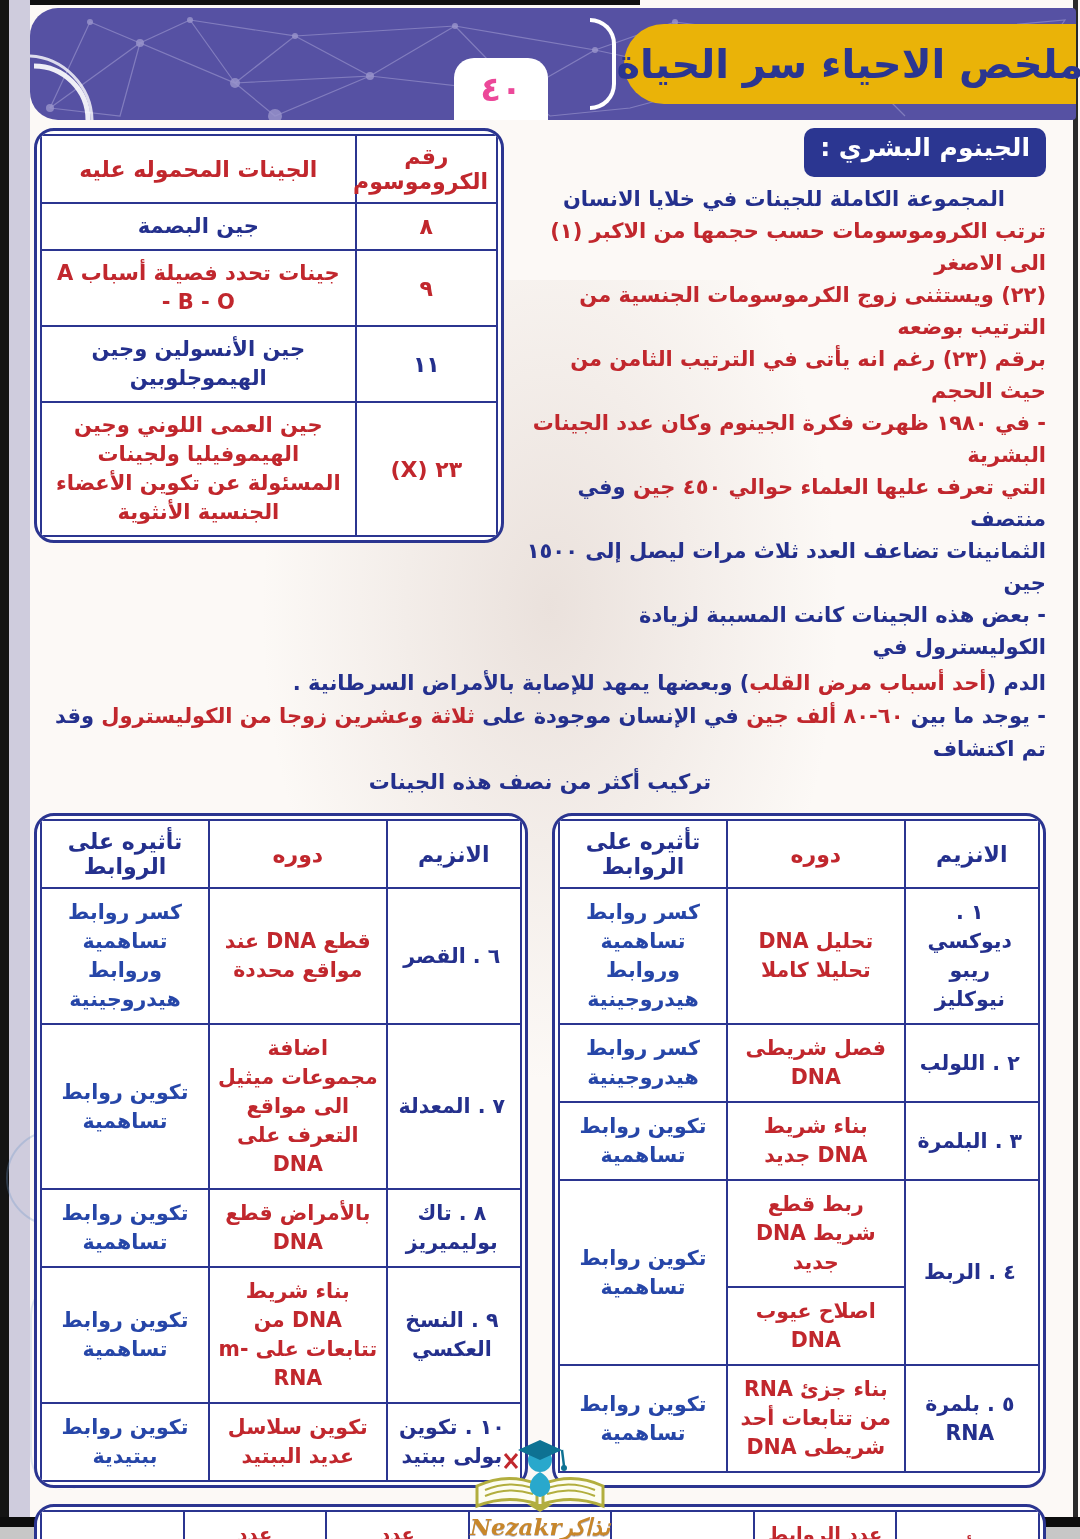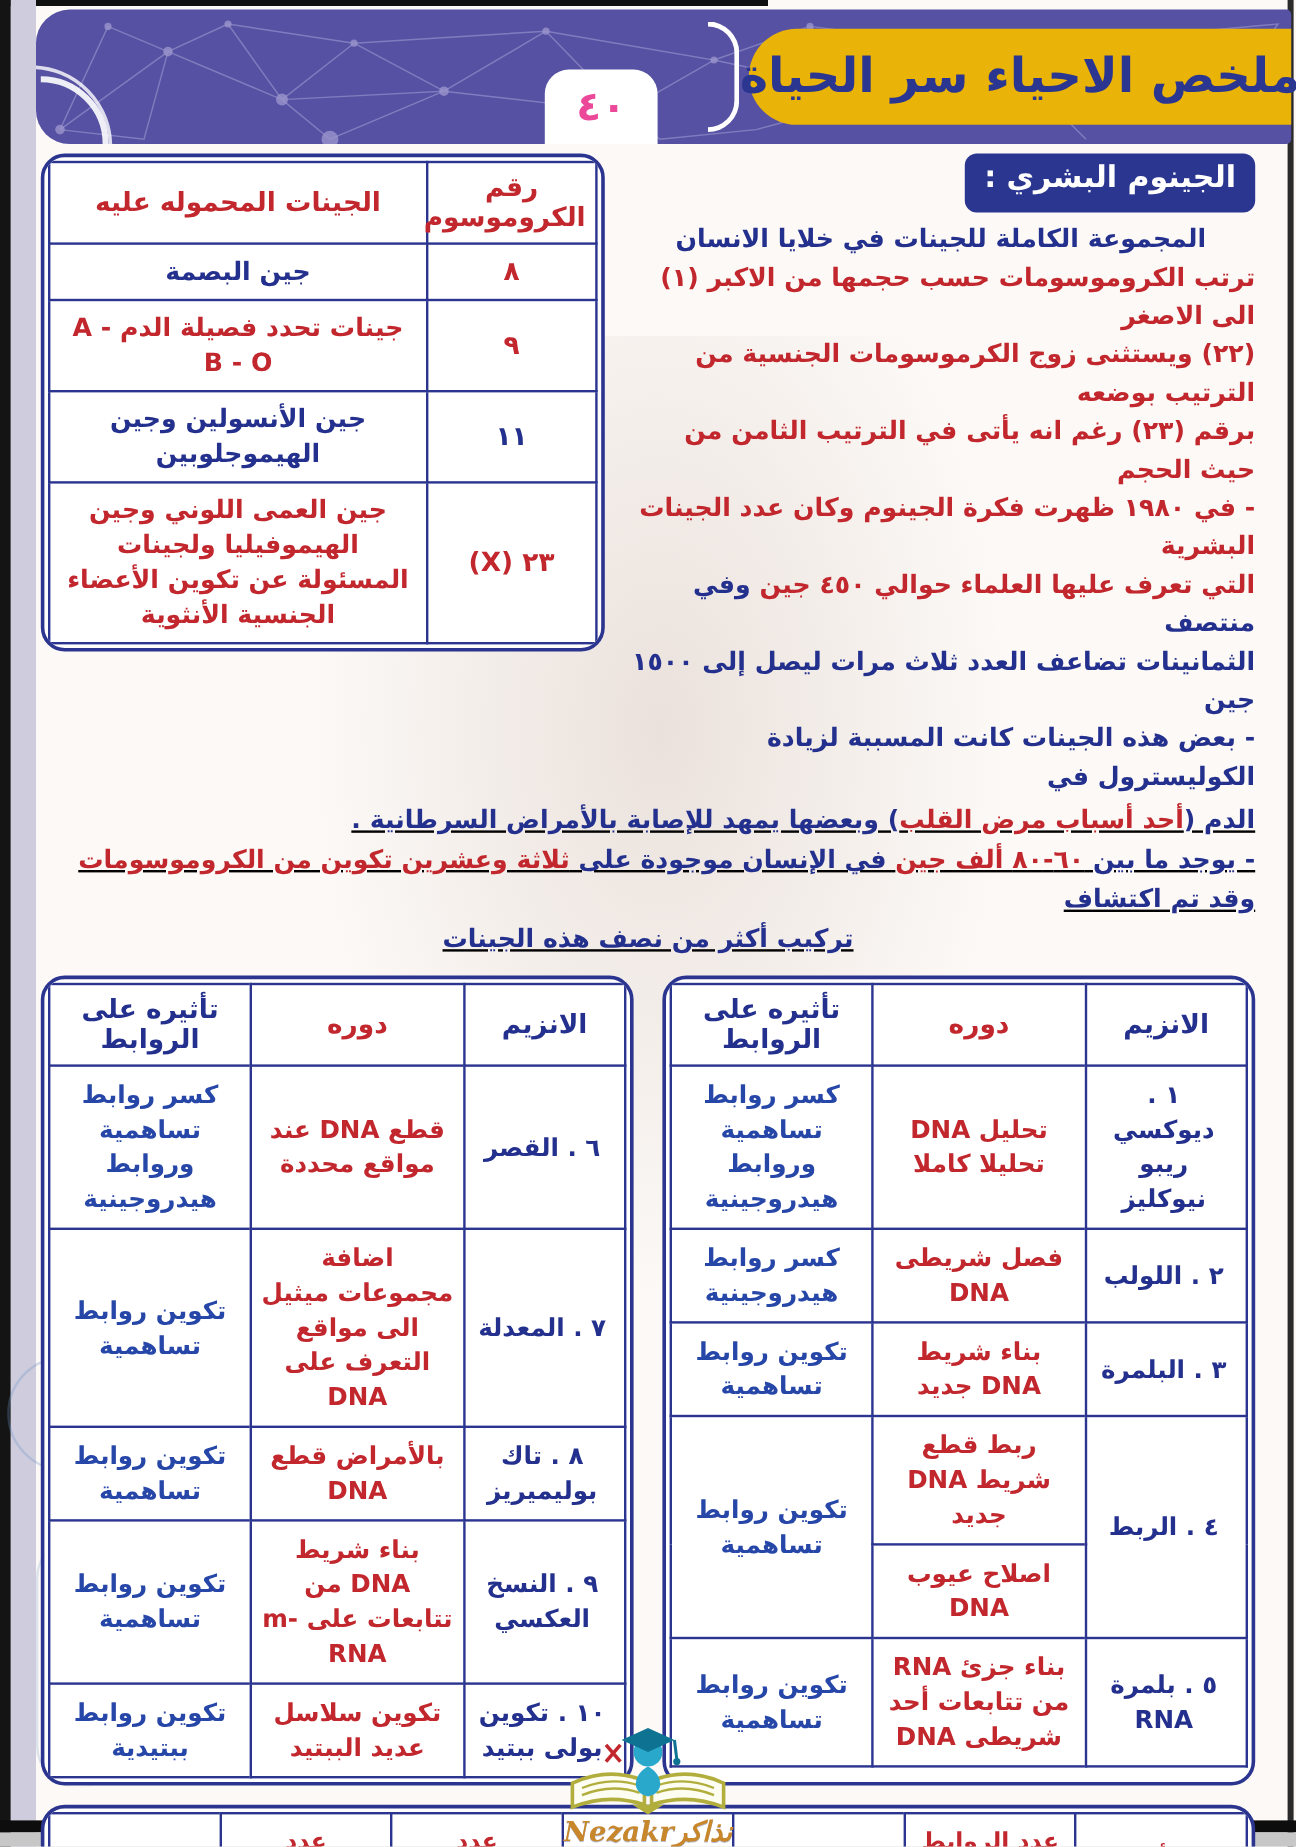--- a/index.html
+++ b/index.html
@@ -42,21 +42,21 @@
     font-size:34px;font-weight:bold;color:#ec4899;}
 
   
   .content{position:absolute;top:128px;left:34px;width:1012px;}
   .top-row{display:flex;gap:18px;min-height:300px;}
   .genome-col{width:524px;flex:none;}
   .genome-badge{display:inline-block;background:#2b3691;color:#fff;font-size:25px;font-weight:bold;
     padding:5px 16px 15px;border-radius:10px;margin-bottom:6px;}
   .gline{font-size:21px;font-weight:bold;line-height:32px;text-align:right;}
   .gline.center{text-align:center;}
-  #genome-full{margin-top:4px;text-decoration:underline;}
+  #genome-full{margin-top:4px;}
   #genome-full .gline{line-height:33px;}
 
   
   .tbl-wrap{border:3px solid var(--border);border-radius:20px;overflow:hidden;background:#fff;padding:3px;}
   table{width:100%;border-collapse:collapse;direction:rtl;table-layout:fixed;}
   th,td{border:2px solid var(--border);text-align:center;vertical-align:middle;font-weight:bold;padding:8px 8px;}
 
   .chromo-wrap{flex:1;align-self:flex-start;}
   #chromo th{font-size:22px;height:52px;}
   #chromo td{font-size:21px;line-height:29px;}
@@ -156,38 +156,38 @@
               <tr>
                 <th class="red">رقم الكروموسوم</th>
                 <th class="red">الجينات المحموله عليه</th>
               </tr>
               <tr>
                 <td class="num red">٨</td>
                 <td class="navy">جين البصمة</td>
               </tr>
               <tr>
                 <td class="num red">٩</td>
-                <td class="red">جينات تحدد فصيلة الدم A - B - O</td>
+                <td class="red">جينات تحدد فصيلة أسباب A - B - O</td>
               </tr>
               <tr>
                 <td class="num navy">١١</td>
                 <td class="navy">جين الأنسولين وجين الهيموجلوبين</td>
               </tr>
               <tr>
                 <td class="num red">٢٣ (X)</td>
                 <td class="red">جين العمى اللوني وجين الهيموفيليا ولجينات المسئولة عن تكوين الأعضاء الجنسية الأنثوية</td>
               </tr>
             </tbody>
           </table>
       </div>
     </section>
 
     <div id="genome-full">
         <div class="gline"><span class="navy">الدم (</span><span class="red">أحد أسباب مرض القلب</span><span class="navy">) وبعضها يمهد للإصابة بالأمراض السرطانية .</span></div>
-        <div class="gline"><span class="navy">- يوجد ما بين </span><span class="red">٦٠-٨٠ ألف جين</span><span class="navy"> في الإنسان موجودة على </span><span class="red">ثلاثة وعشرين تكوين من الكروموسومات</span><span class="navy"> وقد تم اكتشاف</span></div>
+        <div class="gline"><span class="navy">- يوجد ما بين </span><span class="red">٦٠-٨٠ ألف جين</span><span class="navy"> في الإنسان موجودة على </span><span class="red">ثلاثة وعشرين زوجا من الكوليسترول</span><span class="navy"> وقد تم اكتشاف</span></div>
         <div class="gline center"><span class="navy">تركيب أكثر من نصف هذه الجينات</span></div>
       </div>
 
     <section class="enzy-row">
       <div class="tbl-wrap">
         <table id="enz-r" class="enzy">
           <colgroup>
               <col style="width:28%">
               <col style="width:37%">
               <col style="width:35%">

